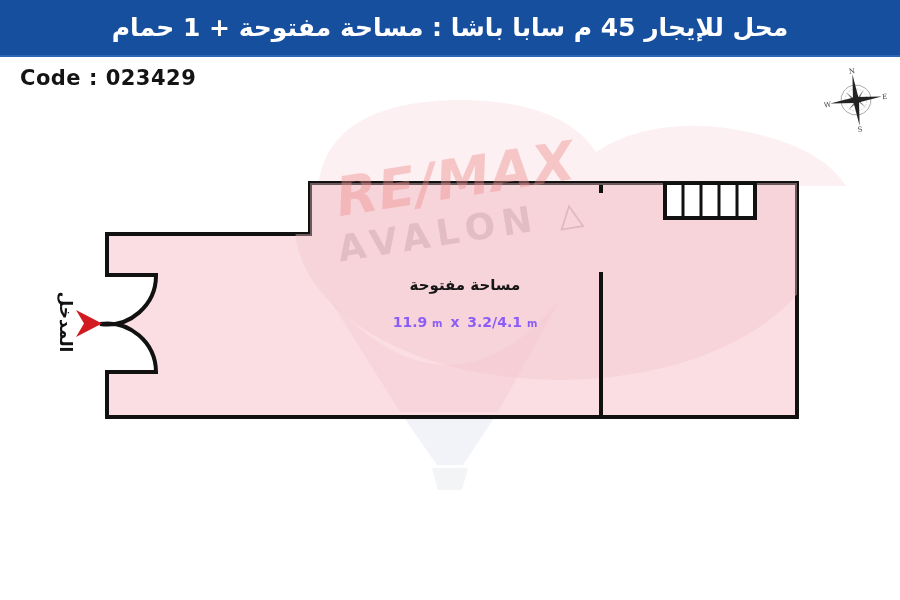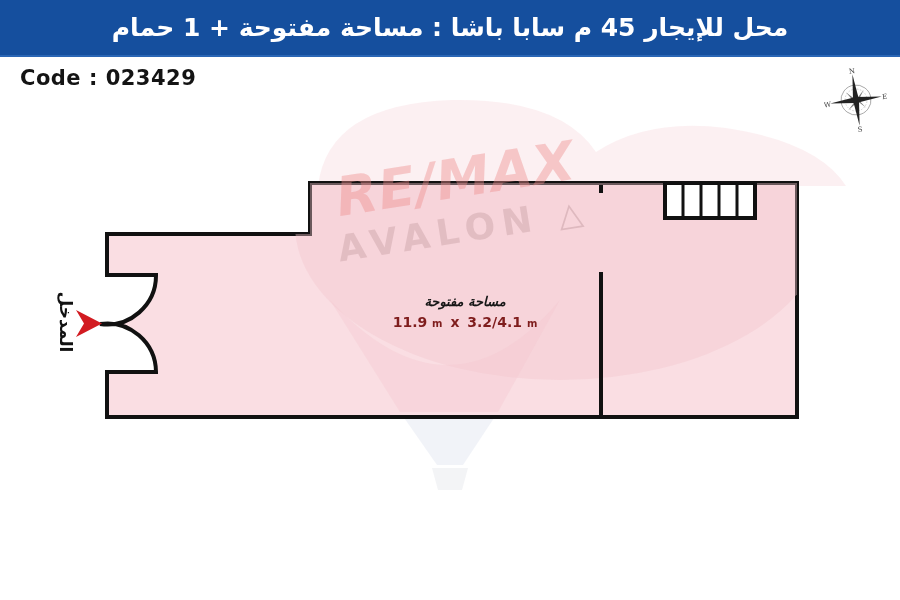--- a/index.html
+++ b/index.html
@@ -34,26 +34,26 @@
   }
   .wm-line2{
     font-size:36px;font-weight:bold;letter-spacing:7px;
     color:rgba(198,158,163,0.42);line-height:44px;
   }
   .wm-triangle{font-style:normal;font-size:32px;color:rgba(198,158,163,0.5);}
   
   .plan-svg{position:absolute;left:0;top:0;width:900px;height:600px;}
   
   .room-label{
-    position:absolute;left:365px;top:294px;width:200px;text-align:center;
-    font-size:13px;font-weight:bold;color:#161616;direction:rtl;font-style:italic;
+    position:absolute;left:365px;top:276px;width:200px;text-align:center;
+    font-size:15px;font-weight:bold;color:#161616;direction:rtl;
   }
   .dim-label{
     position:absolute;left:355px;top:314px;width:220px;text-align:center;
-    font-size:14px;font-weight:bold;color:#7f1d1d;white-space:nowrap;
+    font-size:14px;font-weight:bold;color:#8b5cf6;white-space:nowrap;
   }
   .dim-label .unit{font-size:10px;font-weight:bold;}
   .dim-label .sep{margin:0 3px;}
   .entrance-label{
     position:absolute;left:22px;top:311px;width:86px;height:22px;
     transform:rotate(90deg);transform-origin:50% 50%;
     font-size:17px;font-weight:bold;color:#111;text-align:center;direction:rtl;
     white-space:nowrap;
   }
 </style>

